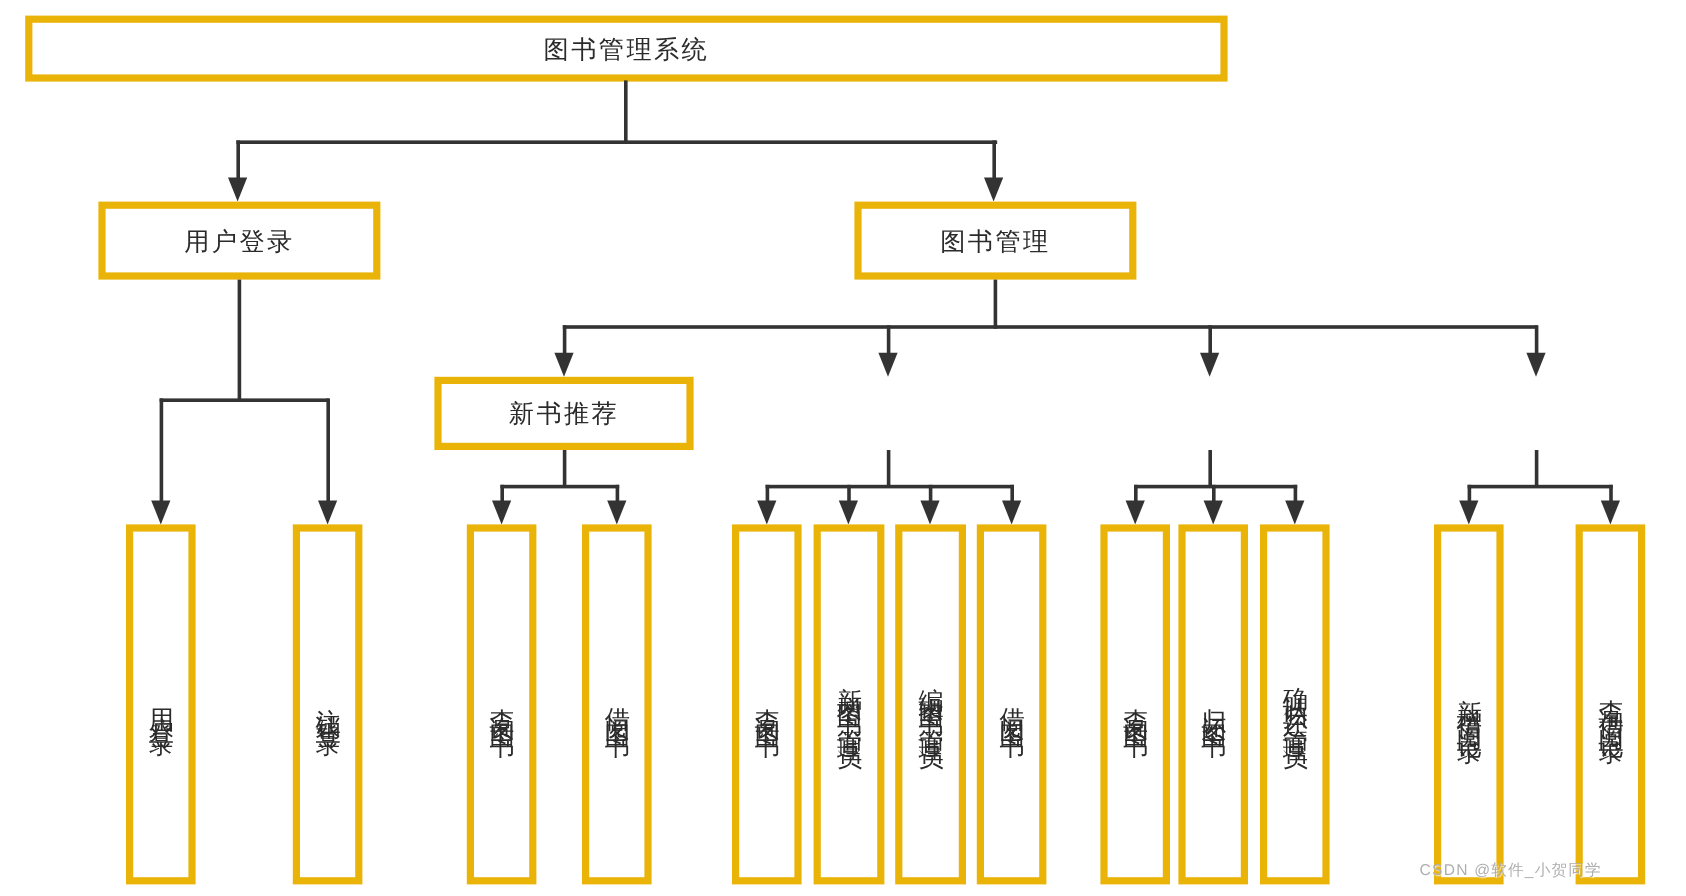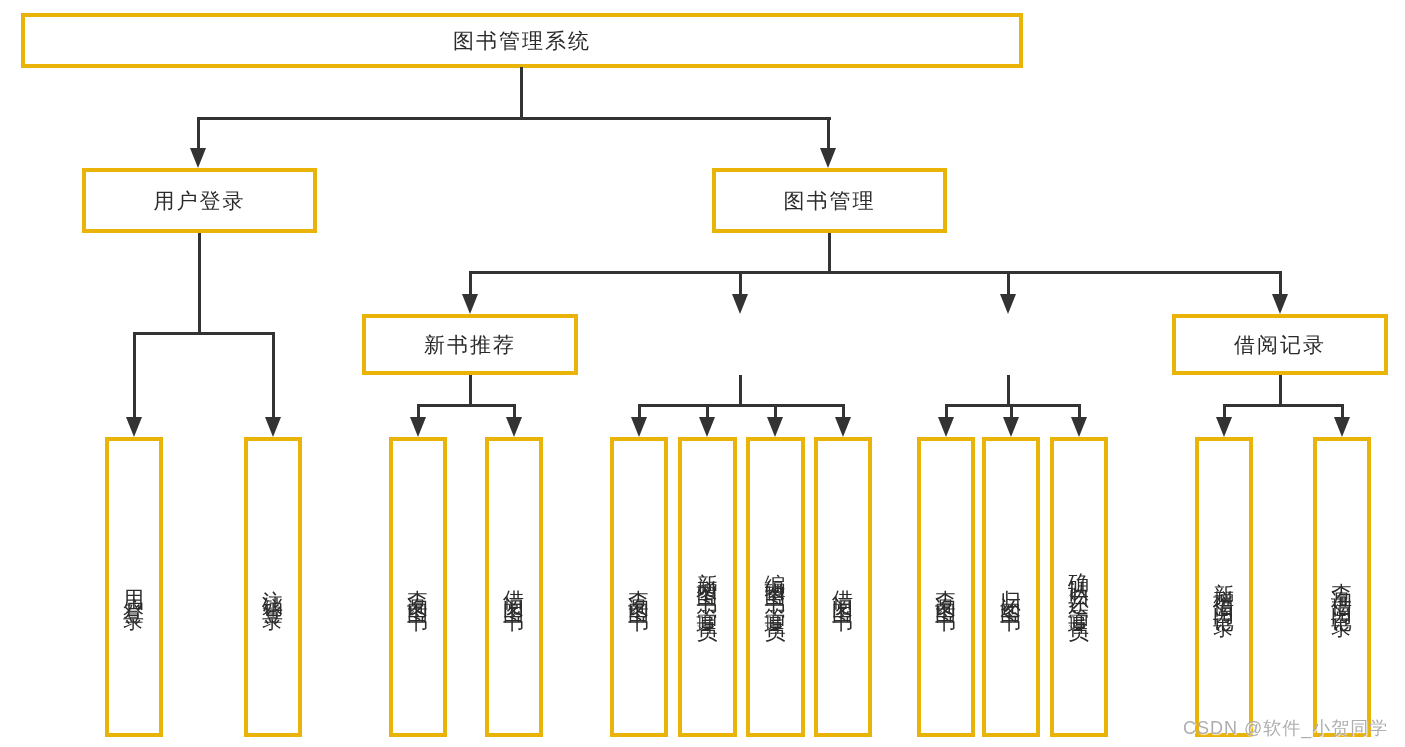--- a/index.html
+++ b/index.html
@@ -6,21 +6,21 @@
   #canvas{
     position:relative;
     width:1405px;height:747px;
     background:#ffffff;
     font-family:"Liberation Sans", sans-serif;
     overflow:hidden;
   }
   .box{
     position:absolute;
     box-sizing:border-box;
-    border:4px solid #eab308;
+    border:6px solid #eab308;
     background:#ffffff;
     display:flex;
     align-items:center;
     justify-content:center;
   }
   .lbl{
     font-size:21px;
     color:#2b2b2b;
     letter-spacing:2px;
     white-space:nowrap;
@@ -38,21 +38,21 @@
   .arrow{
     position:absolute;
     width:0;height:0;
     border-left:8px solid transparent;
     border-right:8px solid transparent;
     border-top:20px solid #333333;
   }
   .watermark{
     position:absolute;
     left:1183px;top:716px;
-    font-size:18px;
+    font-size:13px;
     color:#aeaeae;
     letter-spacing:1px;
     text-shadow:1px 1px 1px rgba(255,255,255,0.85);
     z-index:10;
     white-space:nowrap;
   }
 </style>
 </head>
 <body>
 
@@ -89,23 +89,20 @@
   <div class="arrow" style="left:462px;top:294px;"></div>
   <div class="vline" style="left:739px;top:271px;height:25px;"></div>
   <div class="arrow" style="left:732px;top:294px;"></div>
   <div class="vline" style="left:1007px;top:271px;height:25px;"></div>
   <div class="arrow" style="left:1000px;top:294px;"></div>
   <div class="vline" style="left:1279px;top:271px;height:25px;"></div>
   <div class="arrow" style="left:1272px;top:294px;"></div>
 
   <div class="box" style="left:362px;top:314px;width:216px;height:61px;">
     <span class="lbl">新书推荐</span>
-  </div>
-  <div class="box" style="left:1172px;top:314px;width:216px;height:61px;">
-    <span class="lbl">借阅记录</span>
   </div>
 
   <div class="vline" style="left:469px;top:375px;height:31px;"></div>
   <div class="hline" style="left:417px;top:404px;width:99px;"></div>
   <div class="vline" style="left:417px;top:404px;height:15px;"></div>
   <div class="arrow" style="left:410px;top:417px;"></div>
   <div class="vline" style="left:513px;top:404px;height:15px;"></div>
   <div class="arrow" style="left:506px;top:417px;"></div>
 
   <div class="vline" style="left:739px;top:375px;height:31px;"></div>

